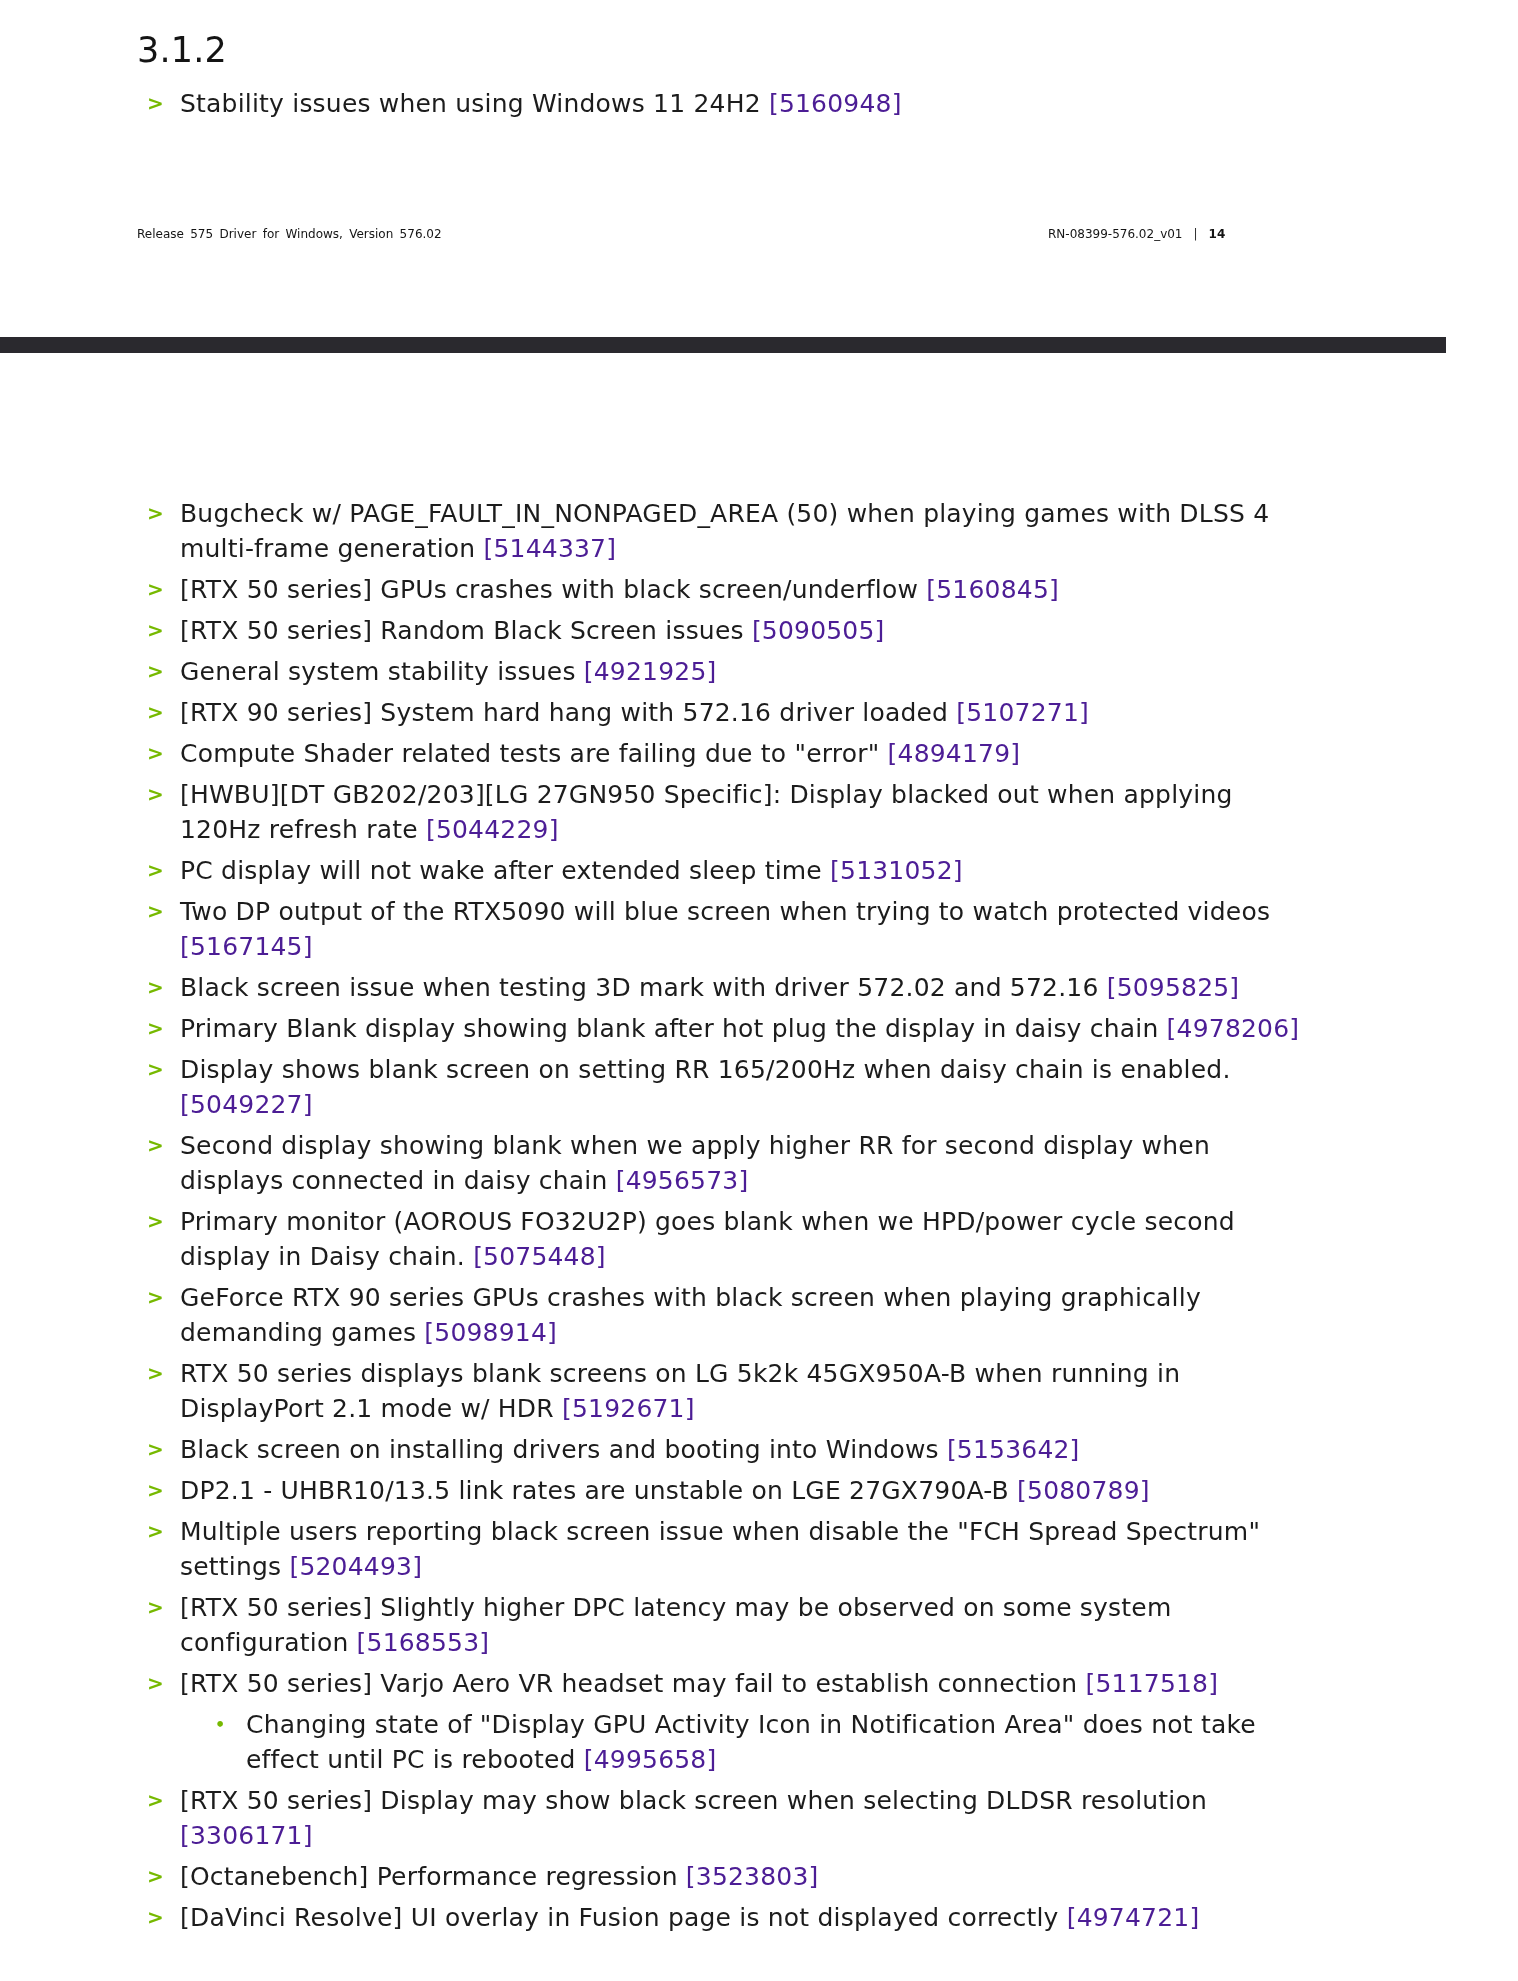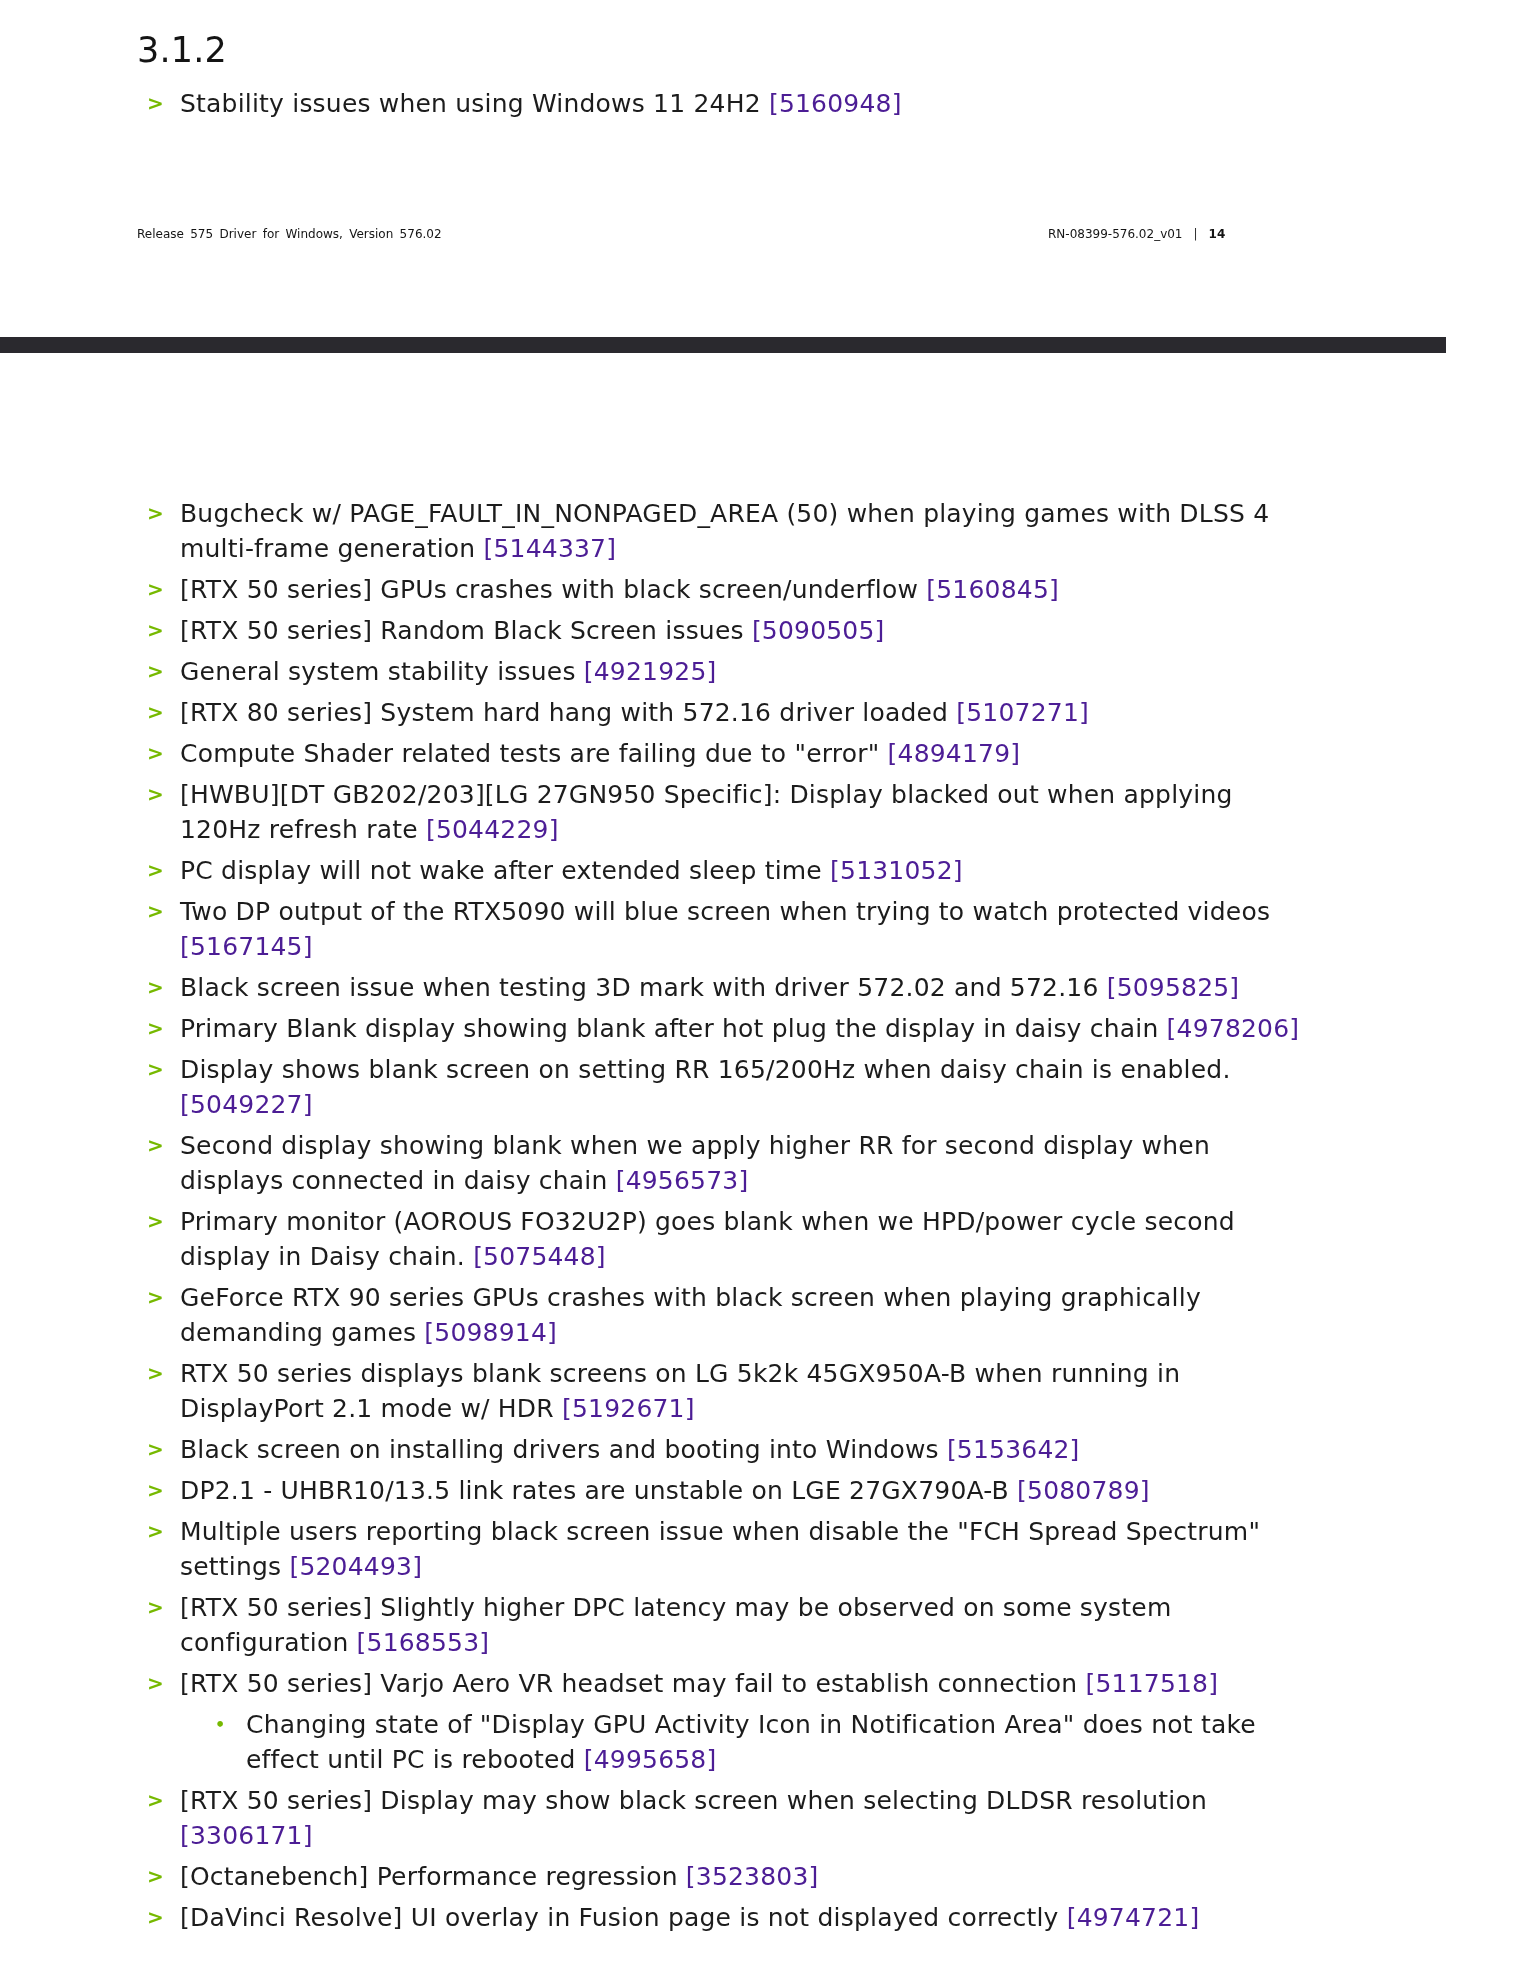--- a/index.html
+++ b/index.html
@@ -53,21 +53,21 @@
 
   <div class="footer footer-right"><span>RN-08399-576.02_v01</span><span class="divider">|</span><span class="pagenum">14</span></div>
 
   <div class="page-separator"></div>
 
   <ul class="bullet-list main-list" id="main-list">
       <li><span class="marker">&gt;</span><span>Bugcheck w/ PAGE_FAULT_IN_NONPAGED_AREA (50) when playing games with DLSS 4 multi-frame generation</span><span class="ticket"> [5144337]</span></li>
       <li><span class="marker">&gt;</span><span>[RTX 50 series] GPUs crashes with black screen/underflow</span><span class="ticket"> [5160845]</span></li>
       <li><span class="marker">&gt;</span><span>[RTX 50 series] Random Black Screen issues</span><span class="ticket"> [5090505]</span></li>
       <li><span class="marker">&gt;</span><span>General system stability issues</span><span class="ticket"> [4921925]</span></li>
-      <li><span class="marker">&gt;</span><span>[RTX 80 series] System hard hang with 572.16 driver loaded</span><span class="ticket"> [5107271]</span></li>
+      <li><span class="marker">&gt;</span><span>[RTX 90 series] System hard hang with 572.16 driver loaded</span><span class="ticket"> [5107271]</span></li>
       <li><span class="marker">&gt;</span><span>Compute Shader related tests are failing due to "error"</span><span class="ticket"> [4894179]</span></li>
       <li><span class="marker">&gt;</span><span>[HWBU][DT GB202/203][LG 27GN950 Specific]: Display blacked out when applying 120Hz refresh rate</span><span class="ticket"> [5044229]</span></li>
       <li><span class="marker">&gt;</span><span>PC display will not wake after extended sleep time</span><span class="ticket"> [5131052]</span></li>
       <li><span class="marker">&gt;</span><span>Two DP output of the RTX5090 will blue screen when trying to watch protected videos</span><span class="ticket"> [5167145]</span></li>
       <li><span class="marker">&gt;</span><span>Black screen issue when testing 3D mark with driver 572.02 and 572.16</span><span class="ticket"> [5095825]</span></li>
       <li><span class="marker">&gt;</span><span>Primary Blank display showing blank after hot plug the display in daisy chain</span><span class="ticket"> [4978206]</span></li>
       <li><span class="marker">&gt;</span><span>Display shows blank screen on setting RR 165/200Hz when daisy chain is enabled.</span><span class="ticket"> [5049227]</span></li>
       <li><span class="marker">&gt;</span><span>Second display showing blank when we apply higher RR for second display when displays connected in daisy chain</span><span class="ticket"> [4956573]</span></li>
       <li><span class="marker">&gt;</span><span>Primary monitor (AOROUS FO32U2P) goes blank when we HPD/power cycle second display in Daisy chain.</span><span class="ticket"> [5075448]</span></li>
       <li><span class="marker">&gt;</span><span>GeForce RTX 90 series GPUs crashes with black screen when playing graphically demanding games</span><span class="ticket"> [5098914]</span></li>

